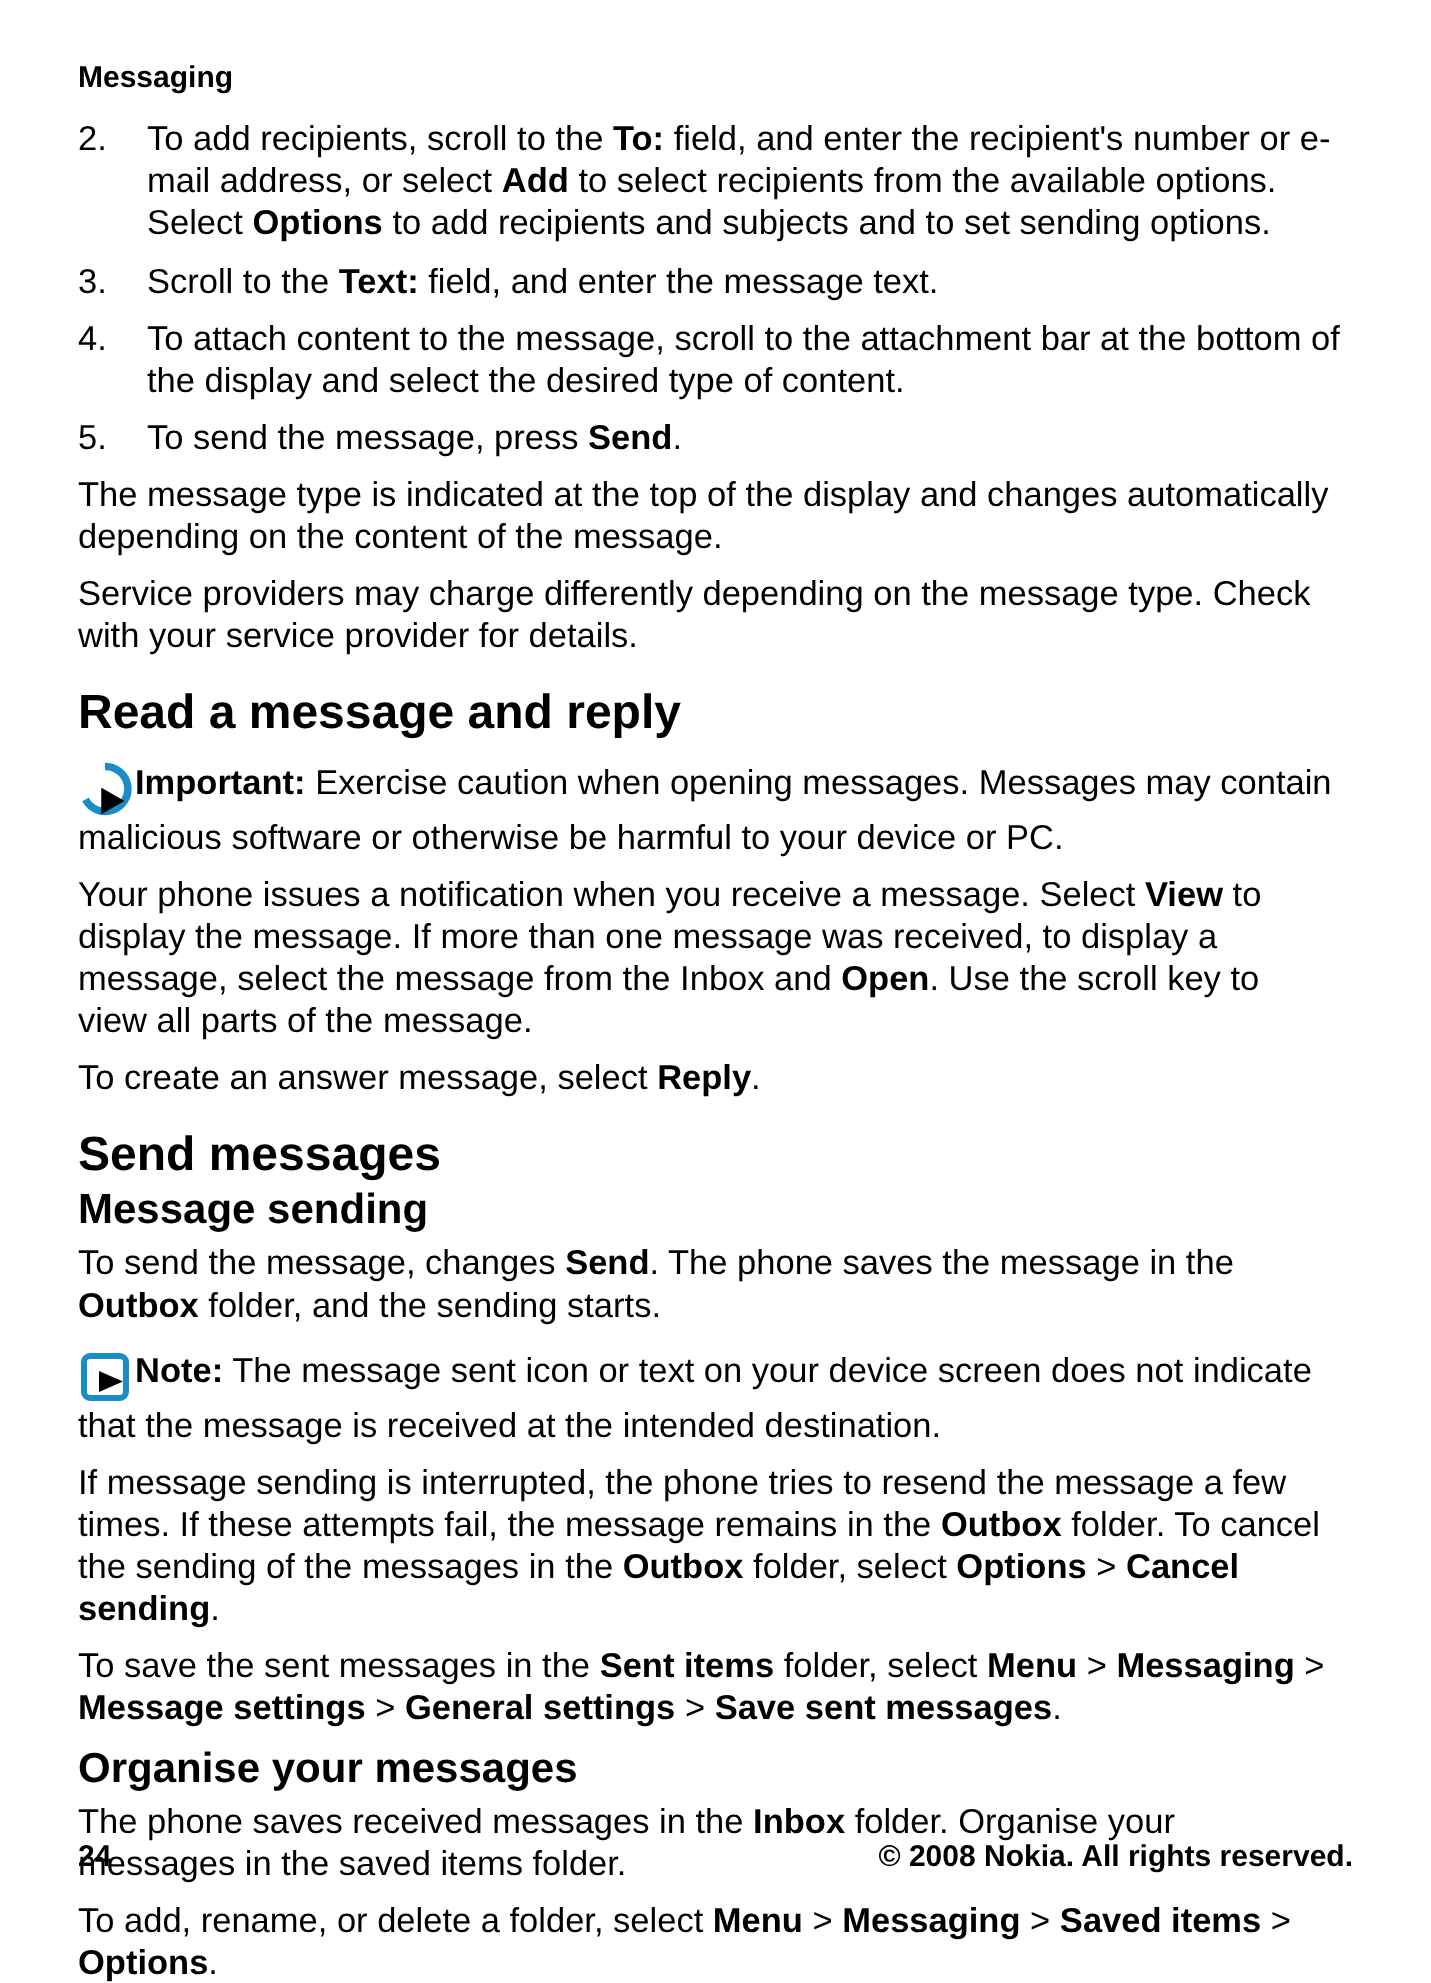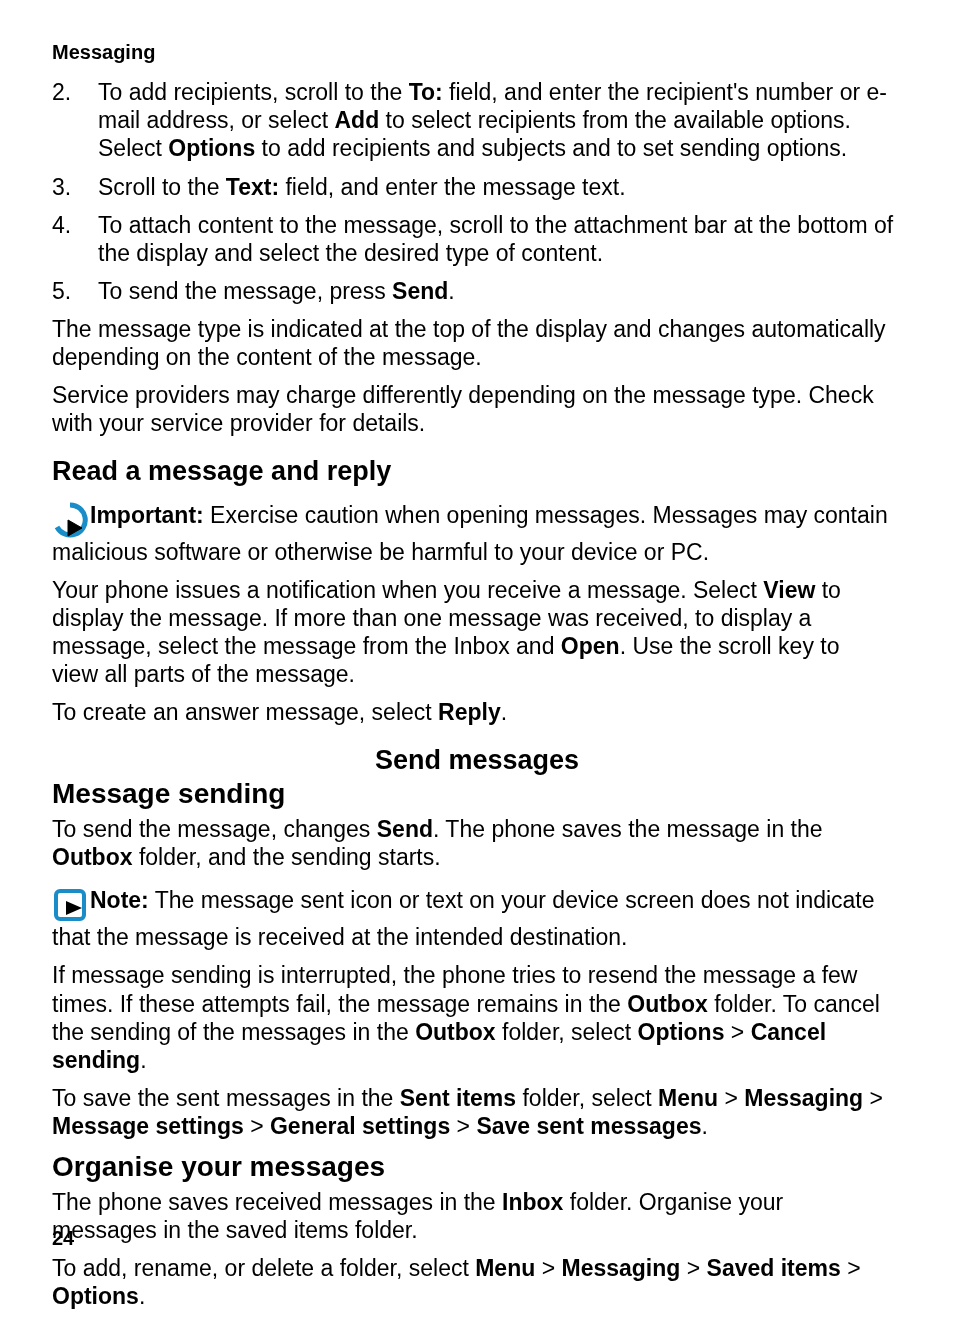--- a/index.html
+++ b/index.html
@@ -30,21 +30,21 @@
     margin-bottom: 10px;
   }
   ol.steps li .num {
     flex: 0 0 46px;
   }
   ol.steps li .txt {
     flex: 1;
   }
   p { margin: 0 16px 10px 0; }
   h2.section {
-    font-size: 27px;
+    font-size: 32px;
     font-weight: bold;
     margin: 18px 0 6px 0;
   }
   h3.subsection {
     font-size: 28px;
     font-weight: bold;
     margin: 2px 0 4px 0;
   }
   h3.subsection.tight { margin-top: 0; }
   .icon {
@@ -106,21 +106,21 @@
     <svg width="36" height="36" viewBox="0 0 36 36">
       <path d="M 18 3 A 15 15 0 1 1 5 25" fill="none" stroke="#1a8cc8" stroke-width="5"></path>
       <path d="M 16 18 L 30 26 L 16 34 Z" fill="#000" stroke="#000" stroke-width="1"></path>
     </svg>
   </span><span class="b">Important:</span><span> Exercise caution when opening messages. Messages may contain malicious software or otherwise be harmful to your device or PC.</span>
 </p>
 
 <p><span>Your phone issues a notification when you receive a message. Select </span><span class="b">View</span><span> to display the message. If more than one message was received, to display a message, select the message from the Inbox and </span><span class="b">Open</span><span>. Use the scroll key to view all parts of the message.</span></p>
 <p><span>To create an answer message, select </span><span class="b">Reply</span><span>.</span></p>
 
-<h2 class="section" style="margin-bottom:0;text-align:center;">Send messages</h2>
+<h2 class="section" style="margin-bottom:0;">Send messages</h2>
 <h3 class="subsection tight">Message sending</h3>
 
 <p><span>To send the message, changes </span><span class="b">Send</span><span>. The phone saves the message in the </span><span class="b">Outbox</span><span> folder, and the sending starts.</span></p>
 
 <p class="icon-block">
   <span class="icon">
     <svg width="36" height="36" viewBox="0 0 36 36">
       <rect x="4" y="4" width="28" height="28" rx="4" fill="none" stroke="#1a8cc8" stroke-width="4"></rect>
       <path d="M 14 14 L 30 21 L 14 28 Z" fill="#000"></path>
     </svg>
@@ -130,13 +130,14 @@
 <p><span>If message sending is interrupted, the phone tries to resend the message a few times. If these attempts fail, the message remains in the </span><span class="b">Outbox</span><span> folder. To cancel the sending of the messages in the </span><span class="b">Outbox</span><span> folder, select </span><span class="b">Options</span><span> &gt; </span><span class="b">Cancel sending</span><span>.</span></p>
 <p><span>To save the sent messages in the </span><span class="b">Sent items</span><span> folder, select </span><span class="b">Menu</span><span> &gt; </span><span class="b">Messaging</span><span> &gt; </span><span class="b">Message settings</span><span> &gt; </span><span class="b">General settings</span><span> &gt; </span><span class="b">Save sent messages</span><span>.</span></p>
 
 <h3 class="subsection">Organise your messages</h3>
 
 <p><span>The phone saves received messages in the </span><span class="b">Inbox</span><span> folder. Organise your messages in the saved items folder.</span></p>
 <p><span>To add, rename, or delete a folder, select </span><span class="b">Menu</span><span> &gt; </span><span class="b">Messaging</span><span> &gt; </span><span class="b">Saved items</span><span> &gt; </span><span class="b">Options</span><span>.</span></p>
 
 <div class="footer">
   <span>24</span>
+  <span>© 2008 Nokia. All rights reserved.</span>
 </div>
 
 </body></html>

